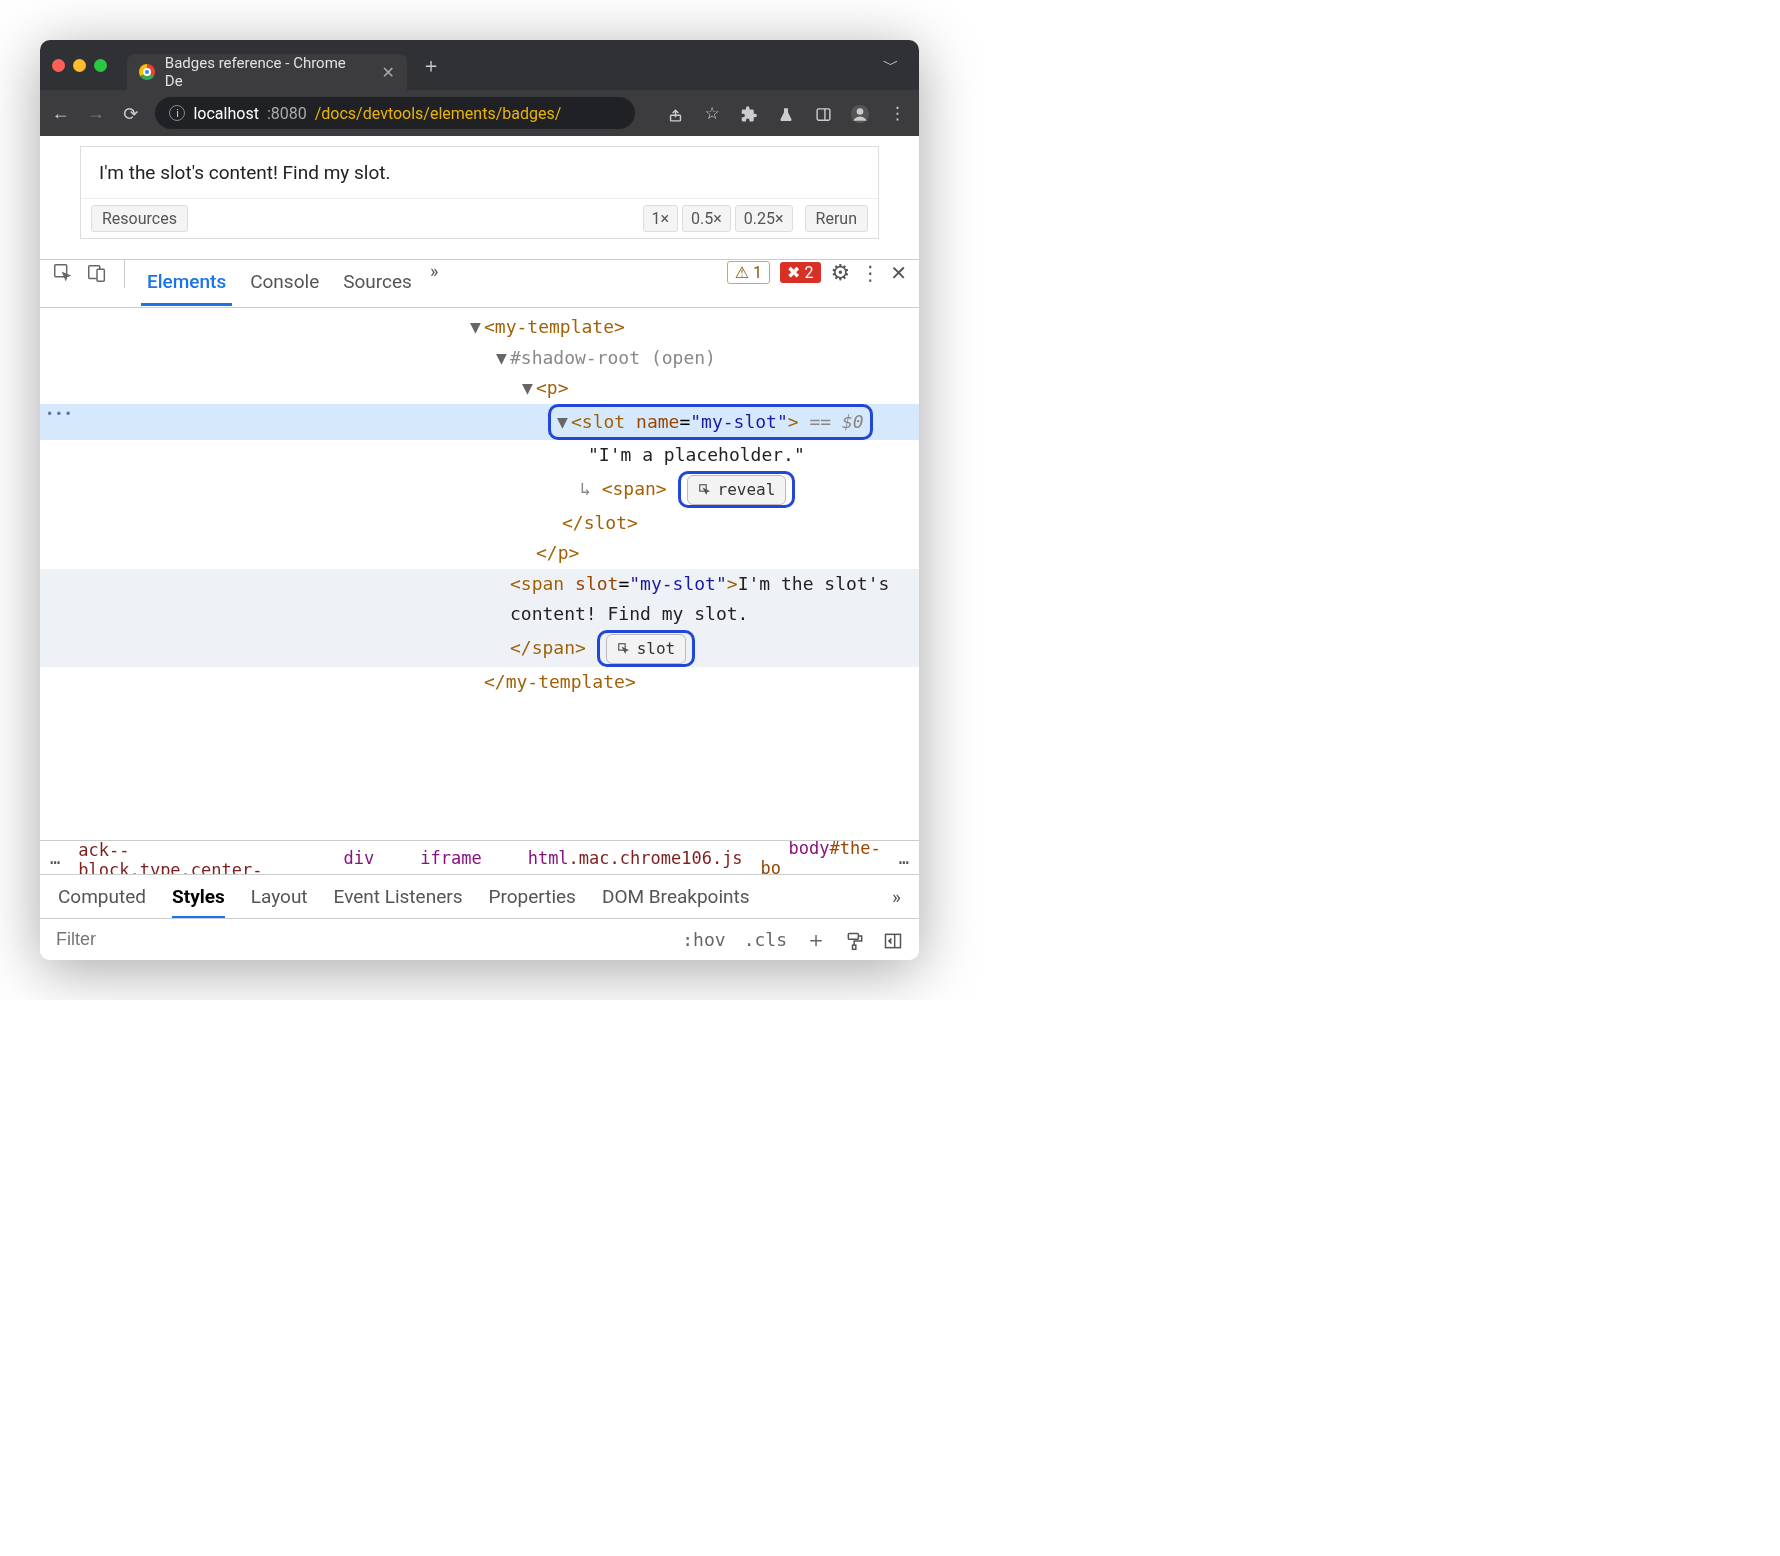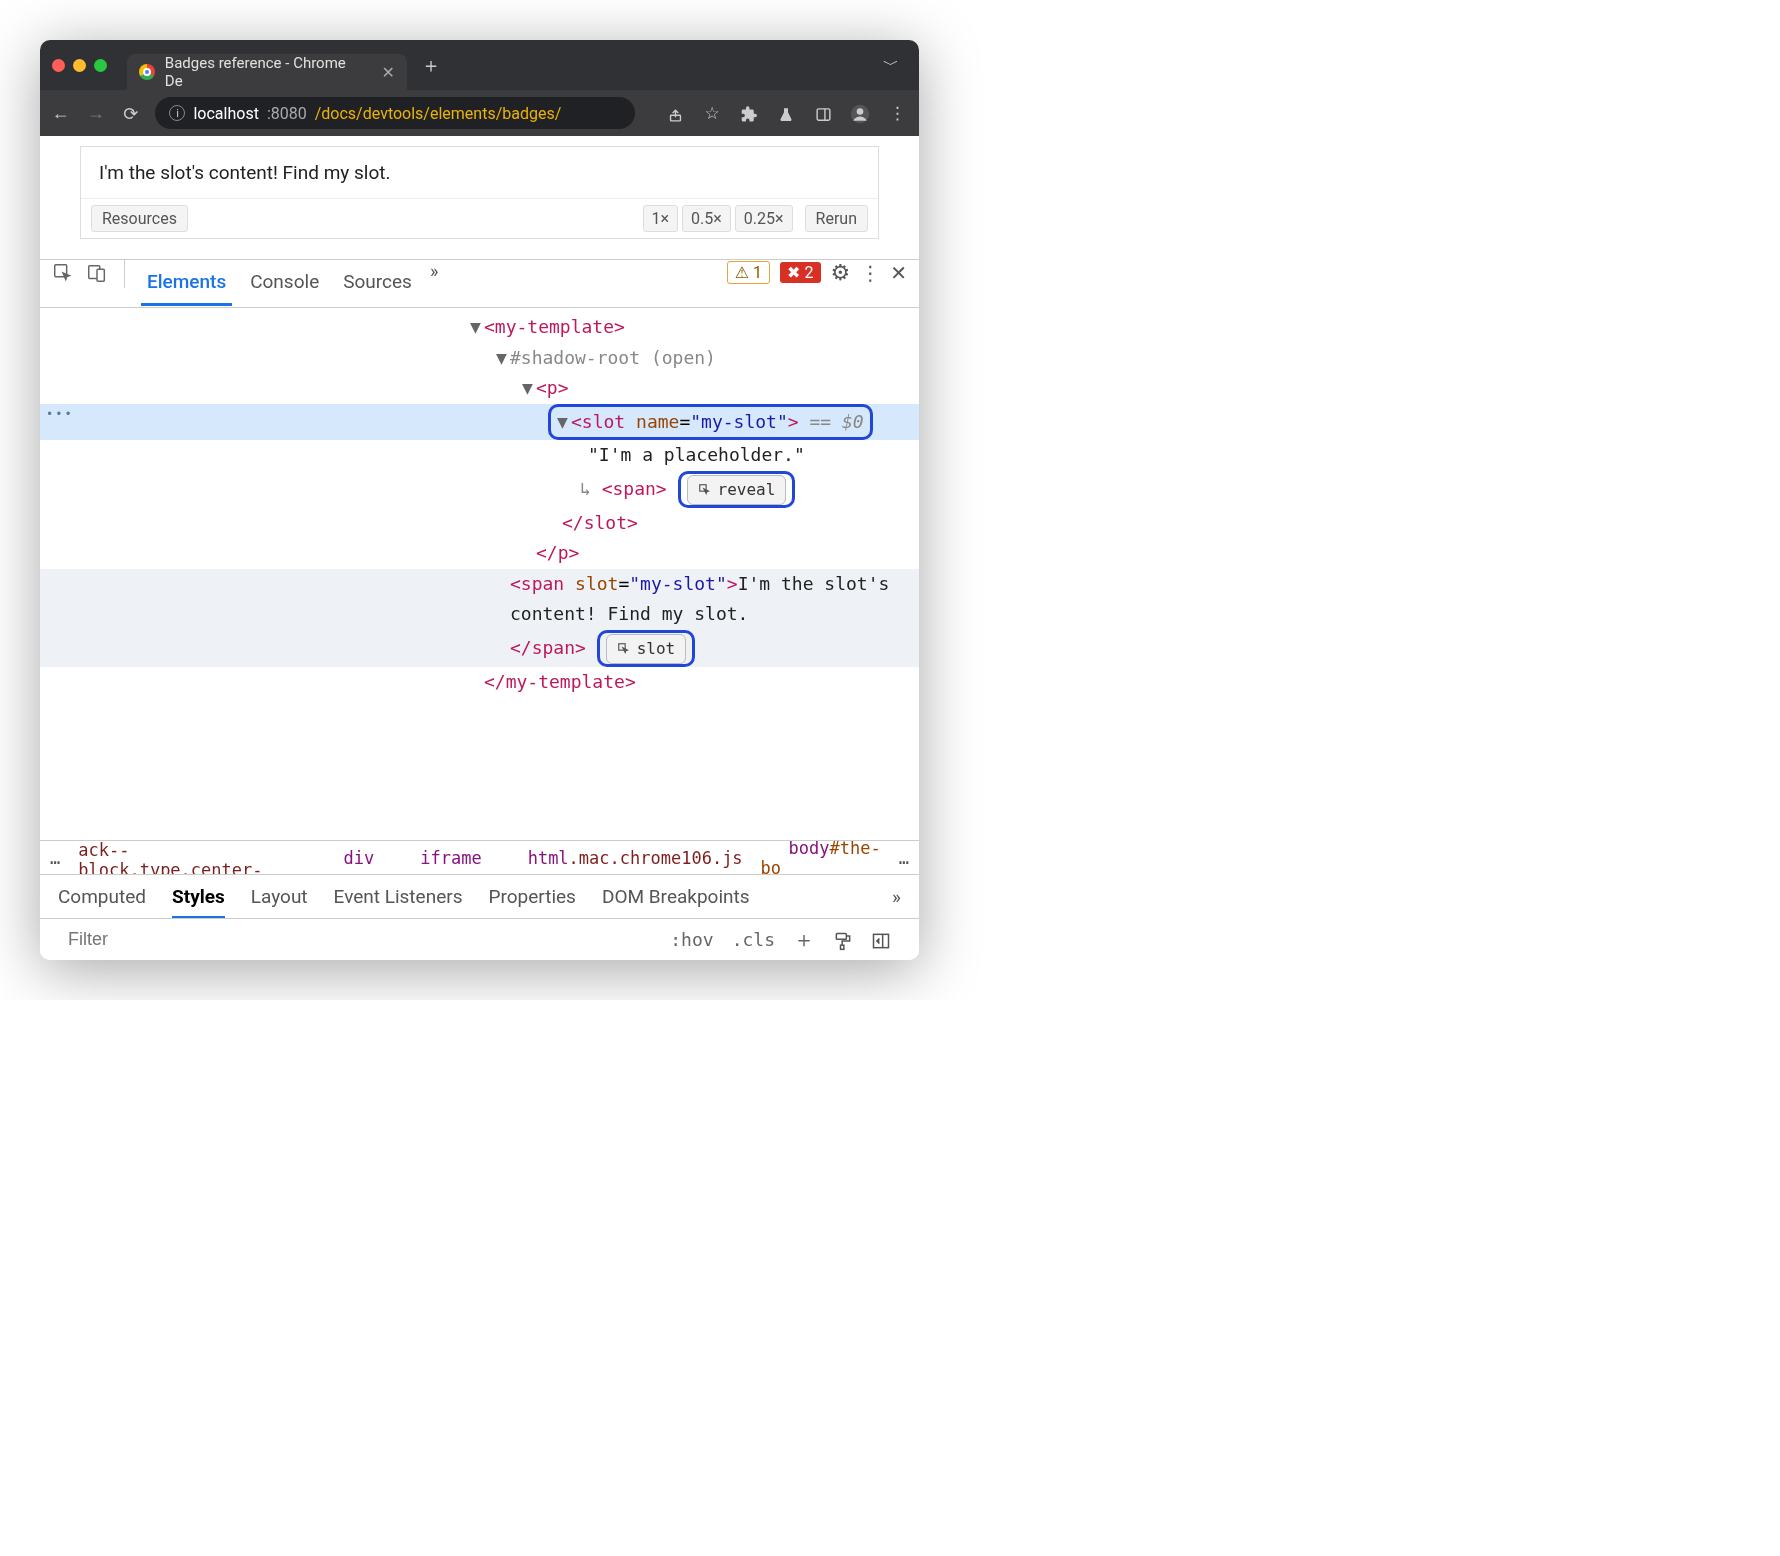--- a/index.html
+++ b/index.html
@@ -40,34 +40,34 @@
 .dt-tabs .more{font-size:18px;}
 .dt-tabs .rt{margin-left:auto;display:flex;align-items:center;gap:10px;}
 .badge-warn{border:1px solid #e8a23a;color:#8a5a00;padding:1px 7px;border-radius:3px;font-size:16px;display:flex;align-items:center;gap:4px;}
 .badge-err{background:#d93025;color:#fff;padding:1px 7px;border-radius:3px;font-size:16px;display:flex;align-items:center;gap:4px;}
 .dt-elem { flex:1; overflow:auto; font-family: Menlo,Consolas,monospace; font-size:18px; line-height:1.7; padding:4px 0;}
 .row{white-space:nowrap;padding:0 8px;}
 .row.sel{background:#d6e8fb;position:relative;}
 .row.sel::before{content:'•••';position:absolute;left:6px;color:#5a7ca8;font-size:12px;letter-spacing:2px;}
 .row.hl{background:#eef2f7;}
 .tri{color:#666;display:inline-block;width:14px;}
-.tag{color:#be185d;}
+.tag{color:#a16207;}
 .attr-n{color:#994500;}
 .attr-v{color:#1a1aa6;}
 .txt{color:#222;}
 .gray{color:#888;font-style:italic;}
 .pill{display:inline-flex;align-items:center;gap:6px;background:#f3f3f3;border:1px solid #bbb;border-radius:6px;padding:0 10px;font-size:16px;color:#333;vertical-align:middle;}
 .circ{border:3px solid #2146d8;border-radius:10px;padding:0 6px;display:inline-block;}
 .crumbs{border-top:1px solid #ccc;height:34px;display:flex;align-items:center;padding:0 10px;font-family:Menlo,monospace;font-size:17px;color:#555;gap:18px;overflow:hidden;}
 .crumbs .cn{color:#7f1d1d;margin-top:24px;}
 .crumbs .ct{color:#881280;margin-left:28px;}
 .crumbs .ci{color:#994500;}
 .subtabs{border-top:1px solid #ccc;height:44px;display:flex;align-items:center;gap:26px;padding:0 18px;font-size:19px;color:#555;}
 .subtabs .st.active{color:#000;font-weight:700;border-bottom:3px solid #1a73e8;padding-bottom:8px;margin-bottom:-11px;}
-.filterbar{border-top:1px solid #ccc;height:42px;display:flex;align-items:center;padding:0 28px;gap:16px;font-size:18px;color:#666;}
+.filterbar{border-top:1px solid #ccc;height:42px;display:flex;align-items:center;padding:0 16px;gap:16px;font-size:18px;color:#666;}
 .filterbar input{border:none;outline:none;font-size:18px;flex:0 0 120px;color:#666;}
 .filterbar .rt{margin-left:auto;display:flex;gap:18px;align-items:center;font-family:Menlo,monospace;}
 svg{display:inline-block;vertical-align:middle;}
 </style>
 </head>
 <body>
 
 <div class="window">
   <div class="titlebar">
     <div class="traffic">

